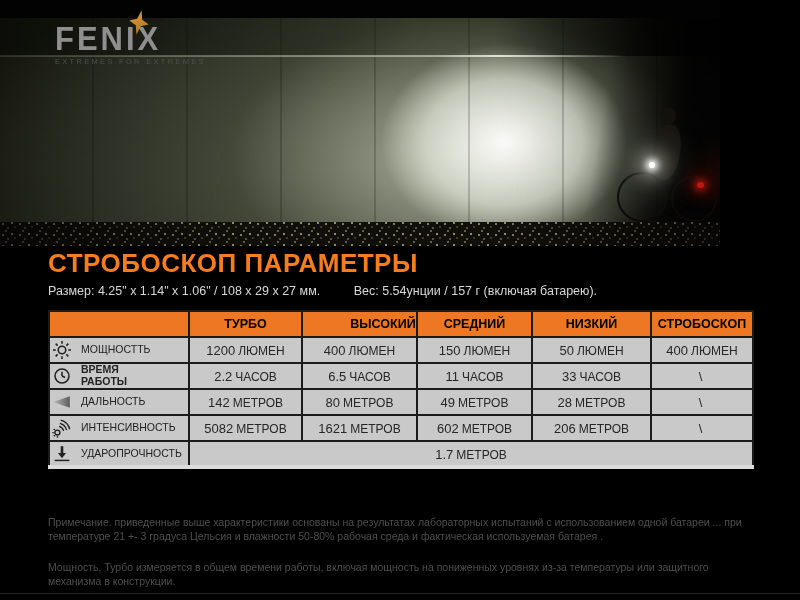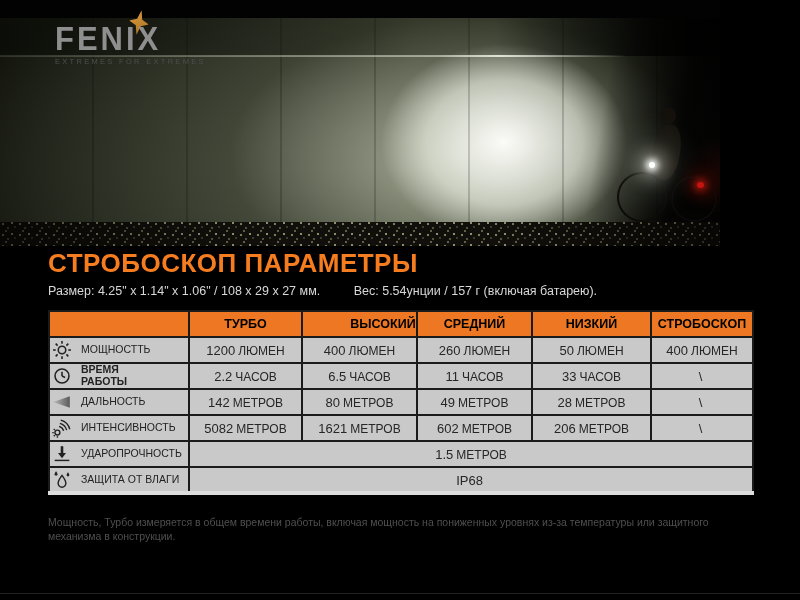--- a/index.html
+++ b/index.html
@@ -165,21 +165,21 @@
                 <circle cx="12" cy="12" r="4.1"></circle>
                 <path d="M12 2.2v3M12 18.8v3M2.2 12h3M18.8 12h3M5.1 5.1l2.1 2.1M16.8 16.8l2.1 2.1M18.9 5.1l-2.1 2.1M5.1 18.9l2.1-2.1"></path>
               </g>
                 </svg>
             </span>
             <span class="lbl-text">МОЩНОСТТЬ</span>
           </span>
         </td>
         <td class="val-cell"><span class="num">1200</span><span class="unit">ЛЮМЕН</span></td>
         <td class="val-cell"><span class="num">400</span><span class="unit">ЛЮМЕН</span></td>
-        <td class="val-cell"><span class="num">260</span><span class="unit">ЛЮМЕН</span></td>
+        <td class="val-cell"><span class="num">150</span><span class="unit">ЛЮМЕН</span></td>
         <td class="val-cell"><span class="num">50</span><span class="unit">ЛЮМЕН</span></td>
         <td class="val-cell"><span class="num">400</span><span class="unit">ЛЮМЕН</span></td>
       </tr>
       <tr>
         <td class="lbl-cell">
           <span class="lbl-wrap">
             <span class="icon">
               <svg viewBox="0 0 24 24" width="22" height="22">
                   <g stroke="#222" stroke-width="1.7" fill="none">
                 <circle cx="12" cy="12" r="7.6"></circle>
@@ -248,38 +248,24 @@
             <span class="icon">
               <svg viewBox="0 0 24 24" width="22" height="22">
                 <rect x="10.6" y="3.5" width="2.8" height="8" fill="#222"></rect>
                 <polygon points="7.6,10.8 16.4,10.8 12,16.6" fill="#222"></polygon>
                 <path d="M4 19h16" stroke="#222" stroke-width="1.6"></path>
               </svg>
             </span>
             <span class="lbl-text">УДАРОПРОЧНОСТЬ</span>
           </span>
         </td>
-        <td class="val-cell" colspan="5"><span class="num">1.5</span><span class="unit">МЕТРОВ</span></td>
-      </tr>
-      <tr>
-        <td class="lbl-cell">
-          <span class="lbl-wrap">
-            <span class="icon">
-              <svg viewBox="0 0 24 24" width="22" height="22">
-                <path d="M12 7 C12 7 7.8 12.5 7.8 15.6 A4.2 4.2 0 0 0 16.2 15.6 C16.2 12.5 12 7 12 7 Z" stroke="#222" stroke-width="1.6" fill="none"></path>
-                <path d="M5.5 2.5 C5.5 2.5 3.9 4.6 3.9 5.8 A1.6 1.6 0 0 0 7.1 5.8 C7.1 4.6 5.5 2.5 5.5 2.5 Z" fill="#222"></path>
-                <path d="M18.5 3.5 C18.5 3.5 17 5.5 17 6.6 A1.5 1.5 0 0 0 20 6.6 C20 5.5 18.5 3.5 18.5 3.5 Z" fill="#222"></path>
-              </svg>
-            </span>
-            <span class="lbl-text">ЗАЩИТА ОТ ВЛАГИ</span>
-          </span>
-        </td>
-        <td class="val-cell" colspan="5"><span class="num">IP68</span><span class="unit"></span></td>
+        <td class="val-cell" colspan="5"><span class="num">1.7</span><span class="unit">МЕТРОВ</span></td>
       </tr>
     </tbody>
   </table>
 
   <div class="notes">
+    <p>Примечание. приведенные выше характеристики основаны на результатах лабораторных испытаний с использованием одной батареи ... при температуре 21 +- 3 градуса Цельсия и влажности 50-80% рабочая среда и фактическая используемая батарея .</p>
     <p>Мощность, Турбо измеряется в общем времени работы, включая мощность на пониженных уровнях из-за температуры или защитного механизма в конструкции.</p>
   </div>
   <div class="bottom-line"></div>
 
 </div>
 
 </body></html>

